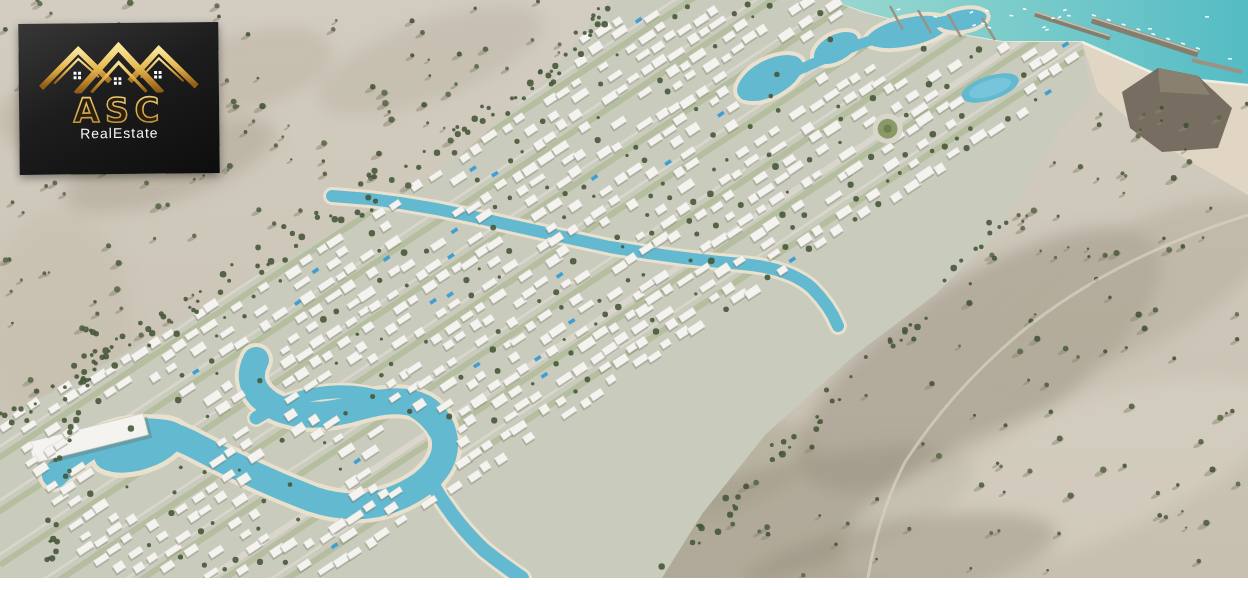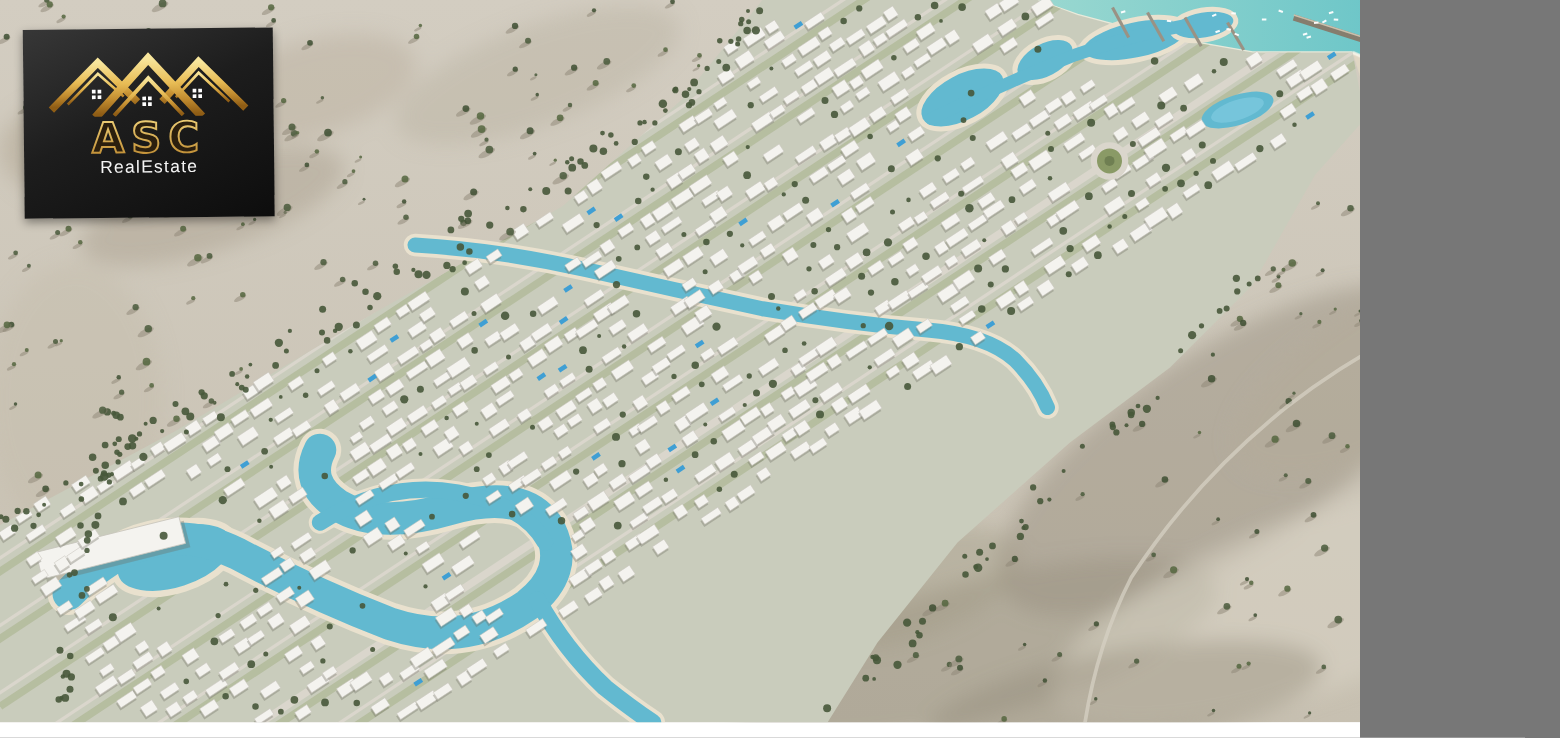--- a/index.html
+++ b/index.html
@@ -1,16 +1,16 @@
 <!DOCTYPE html>
 <html style="--desert-sand: #cdc6b8; --desert-sand-dark: #b0a795; --sea-deep: #54bcc4; --sea-shallow: #9ad8d0; --lagoon: #62b9d0; --pool: #3f9fd4; --building-white: #f4f3ef; --building-shadow: #6e6e62; --tree-green: #47583a; --road-gray: #dad6cc; --lawn-green: #93a36d; --beach-sand: #e0d6c3; --sand-rim: #e9e1ce; --rock-dark: #6e6458; --pier-gray: #857d6e; --boat-white: #ffffff; --subtitle-color: #f5f5f5; --bottom-bar: #ffffff;"><head>
 <meta charset="utf-8">
 <style>
   html,body{margin:0;padding:0;background:#777;}
-  .stage{position:relative;width:1088px;height:590px;overflow:hidden;background:#fff;
+  .stage{position:relative;width:1248px;height:590px;overflow:hidden;background:#fff;
          font-family:"Liberation Sans",sans-serif;}
   #scene-svg{position:absolute;left:0;top:0;display:block;}
   .bottom-bar{position:absolute;left:0;bottom:0;width:100%;height:12px;background:#ffffff;}
   .logo{position:absolute;left:19px;top:23px;width:200px;height:151px;
         background:linear-gradient(155deg,#373737 0%,#1d1d1d 45%,#0d0d0d 100%);
         transform:rotate(-0.6deg);box-shadow:0 3px 8px rgba(0,0,0,.4);
         display:flex;flex-direction:column;align-items:center;}
   .logo .roofs{width:168px;height:57px;margin-top:13px;}
   .logo .brand{width:200px;height:40px;margin-top:-3px;}
   .logo .sub{color:var(--subtitle-color,#f5f5f5);font-size:14px;font-weight:normal;

